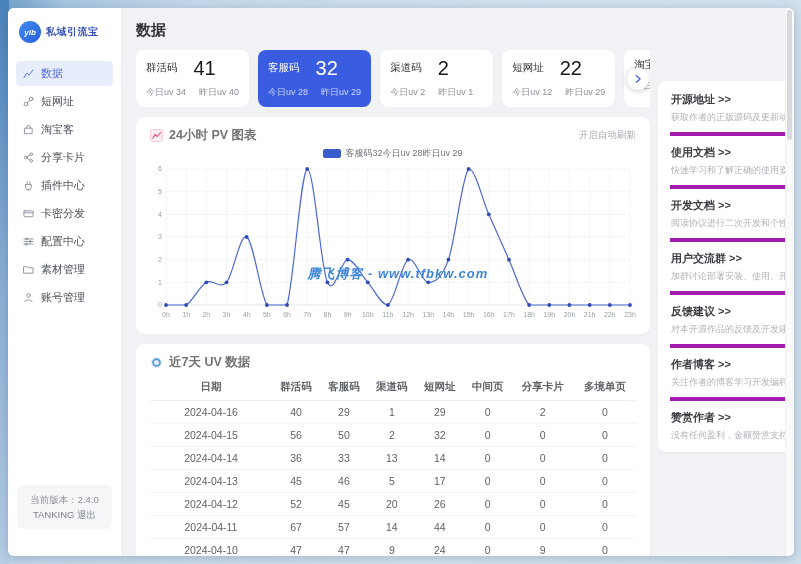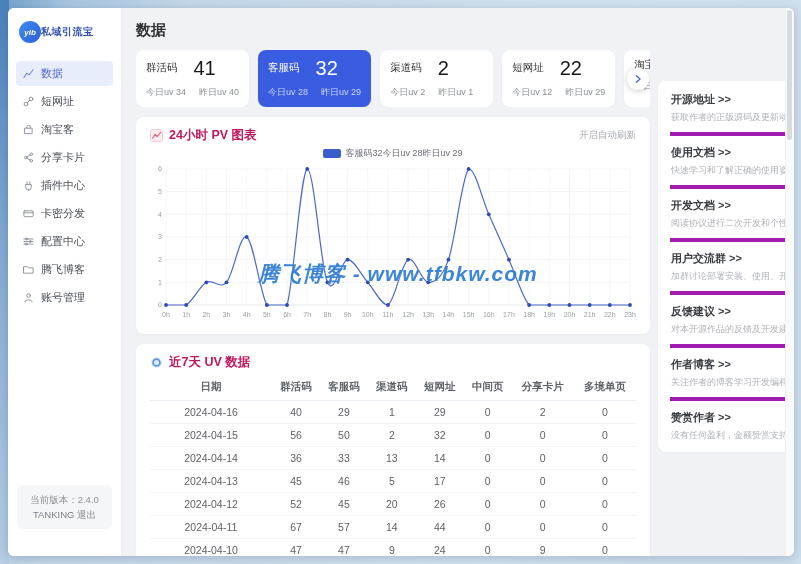--- a/index.html
+++ b/index.html
@@ -8,21 +8,21 @@
     font-family:"Liberation Sans","DejaVu Sans",sans-serif;
     background:linear-gradient(105deg,#6f9fca 0%,#a9c7e0 7%,#c6d9ea 20%,#d4e3ef 60%,#cfdfec 100%);
   }
   .desktop{position:absolute;inset:0;}
   .desktop::before{content:'';position:absolute;left:0;top:0;bottom:0;width:9px;
     background:linear-gradient(180deg,#4a82bc,#86add4 45%,#b8cfe5);}
   .window{position:absolute;left:8px;top:8px;width:786px;height:548px;background:#f0f2f5;
     border-radius:6px;overflow:hidden;box-shadow:0 2px 12px rgba(40,70,110,.28);}
   
   .sidebar{position:absolute;left:0;top:0;bottom:0;width:113px;background:#fff;border-right:1px solid #f0f0f2;}
-  .brand{display:flex;align-items:center;padding:13px 6px 15px 11px;}
+  .brand{display:flex;align-items:center;gap:5px;padding:13px 6px 15px 11px;}
   .logo{width:22px;height:22px;border-radius:50%;background:linear-gradient(135deg,#3f8cf0,#2b5fd9);
     color:#fff;font-size:8px;font-weight:bold;font-style:italic;display:flex;align-items:center;justify-content:center;flex:0 0 auto;}
   .brand-name{font-family:"DejaVu Serif","Liberation Serif",serif;font-weight:700;font-size:10px;color:#3552b8;letter-spacing:.5px;white-space:nowrap;}
   .menu-item{display:flex;align-items:center;gap:7px;margin:3px 8px;padding:5px 7px;border-radius:4px;
     font-size:11px;color:#4a4f57;cursor:pointer;white-space:nowrap;}
   .menu-item .mi{display:flex;align-items:center;color:#8a8f99;}
   .menu-item.active{background:#e8edfb;color:#4b66d9;}
   .menu-item.active .mi{color:#4b66d9;}
   .version-box{position:absolute;left:9px;right:9px;bottom:27px;background:#f5f6f8;border-radius:6px;
     padding:7px 3px;text-align:center;font-size:9.5px;color:#8a8f96;line-height:1.6;}
@@ -40,28 +40,28 @@
   .stat-card .value{font-size:20px;color:#17181a;font-weight:500;margin-left:16px;line-height:1;}
   .stat-card .sub{display:flex;gap:13px;font-size:9px;color:#8a8f96;margin-top:8px;white-space:nowrap;}
   .stat-card.active{background:#3a5ce0;}
   .stat-card.active .label,.stat-card.active .value{color:#fff;}
   .stat-card.active .sub{color:#ccd7fb;}
   .cards-next{position:absolute;right:1px;top:50%;transform:translateY(-50%);width:22px;height:22px;border-radius:50%;
     background:#fff;box-shadow:0 1px 6px rgba(0,0,0,.2);display:flex;align-items:center;justify-content:center;cursor:pointer;}
   
   .panel{background:#fff;border-radius:8px;margin-top:10px;padding:10px 14px 8px;box-sizing:border-box;box-shadow:0 1px 3px rgba(0,0,0,.03);}
   .panel-head{display:flex;align-items:center;gap:6px;}
-  .panel-title{font-size:12.5px;font-weight:600;color:#be185d;}
+  .panel-title{font-size:12.5px;font-weight:600;color:#737373;}
   .refresh{margin-left:auto;font-size:9.5px;color:#a6aab1;cursor:pointer;}
   .legend{display:flex;align-items:center;justify-content:center;gap:4px;margin-top:3px;cursor:pointer;}
   .legend .swatch{width:18px;height:9px;border-radius:2px;background:#3a5dcc;}
   .legend .ltext{font-size:9px;color:#6b6f76;}
   .chart-wrap{position:relative;margin-top:2px;}
   .watermark{position:absolute;left:51%;top:68%;transform:translate(-50%,-50%);
-    font-size:21px;font-weight:bold;font-style:italic;color:#2c7bd4;opacity:.92;white-space:nowrap;letter-spacing:1px;text-shadow:0 0 1px rgba(255,255,255,.8);}
+    font-size:13px;font-weight:bold;font-style:italic;color:#2c7bd4;opacity:.92;white-space:nowrap;letter-spacing:1px;text-shadow:0 0 1px rgba(255,255,255,.8);}
   
   table{width:100%;border-collapse:collapse;margin-top:3px;}
   th{font-size:10.5px;color:#5f6368;font-weight:600;text-align:center;padding:6px 2px;border-bottom:1px solid #ebeef5;}
   td{font-size:10.5px;color:#606266;text-align:center;padding:5px 2px;border-bottom:1px solid #f2f3f5;}
   tr:last-child td{border-bottom:none;}
   
   .right-col{width:128px;flex:0 0 auto;background:#fff;border-radius:8px;padding:2px 12px;margin-top:31px;box-sizing:content-box;box-shadow:0 1px 3px rgba(0,0,0,.03);}
   .link-item{padding:9px 1px 8px;border-bottom:4px solid #a21caf;cursor:pointer;}
   .link-item:last-child{border-bottom:none;}
   .link-title{font-size:11px;font-weight:700;color:#3a3d42;}
@@ -148,21 +148,21 @@
               </svg>
             </span>
             <span>配置中心</span>
           </div>
           <div class="menu-item">
             <span class="mi">
               <svg width="11" height="11" viewBox="0 0 12 12">
                 <path d="M1 3h4l1 1.2h5V10H1z" fill="none" stroke="currentColor" stroke-width="1" stroke-linecap="round" stroke-linejoin="round"></path>
               </svg>
             </span>
-            <span>腾飞博客</span>
+            <span>素材管理</span>
           </div>
           <div class="menu-item">
             <span class="mi">
               <svg width="11" height="11" viewBox="0 0 12 12">
                 <circle cx="6" cy="3.8" r="2" fill="none" stroke="currentColor" stroke-width="1" stroke-linecap="round" stroke-linejoin="round"></circle>
                 <path d="M2 10.5c0-2.6 8-2.6 8 0" fill="none" stroke="currentColor" stroke-width="1" stroke-linecap="round" stroke-linejoin="round"></path>
               </svg>
             </span>
             <span>账号管理</span>
           </div>

